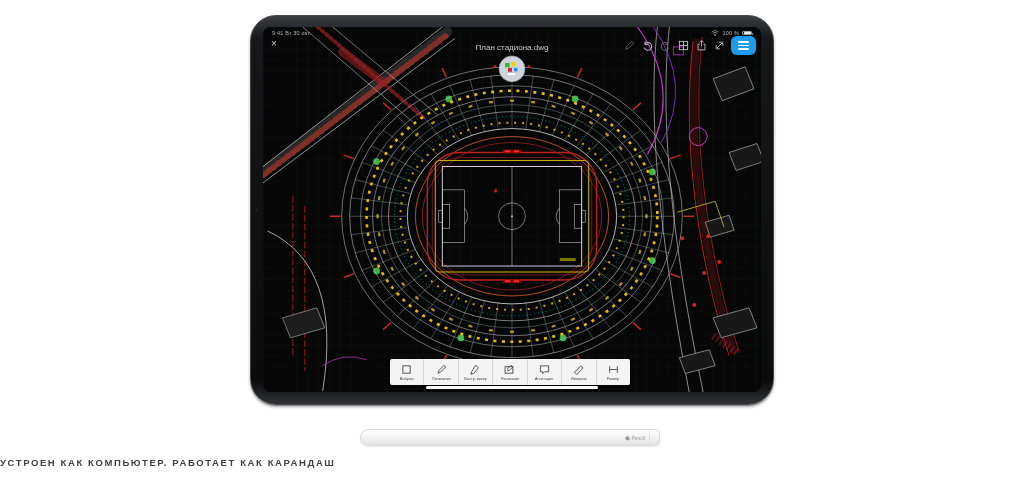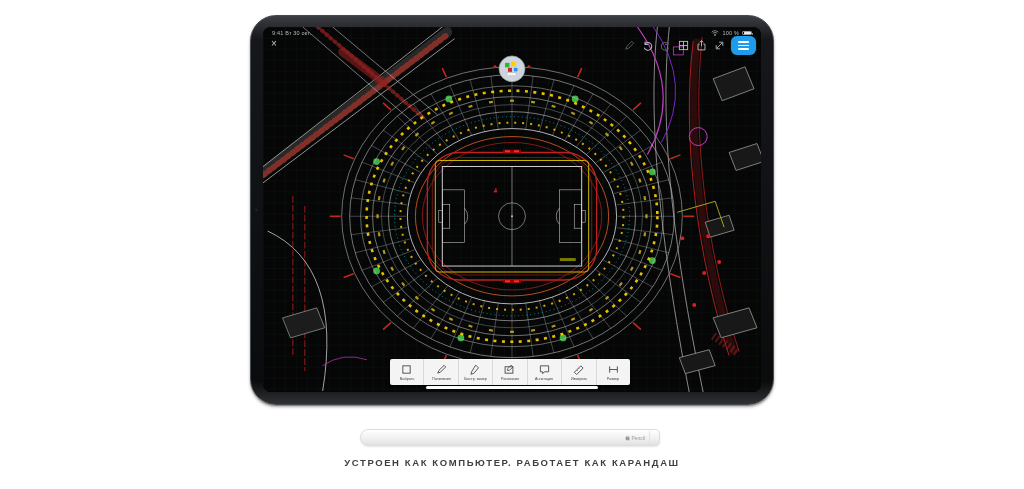--- a/index.html
+++ b/index.html
@@ -61,21 +61,21 @@
   
   .pencil{position:absolute;left:360px;top:429px;width:300px;height:17px;
           background:linear-gradient(180deg,#ffffff 0%,#f4f4f4 45%,#e2e2e2 100%);
           border:.5px solid #dcdcdc;border-radius:9px 5px 5px 9px;
           box-shadow:0 1px 2px rgba(0,0,0,.10);}
   .pencil-seam{position:absolute;right:9px;top:1px;bottom:1px;width:1px;background:#e2e2e2;}
   .pencil-label{position:absolute;right:14px;top:50%;transform:translateY(-50%);
                 display:flex;align-items:center;gap:1.5px;font-size:5px;color:#9a9aa0;}
 
   
-  .caption{position:absolute;left:0;right:0;top:457px;text-align:center;
+  .caption{position:absolute;left:0;right:0;top:457px;text-align:left;
            font-size:9.5px;font-weight:bold;letter-spacing:1.6px;color:#3f3f3f;}
 </style>
 </head>
 <body>
 
 <div class="stage">
 
   <div class="ipad">
     <div class="camera"></div>
 
@@ -316,20 +316,21 @@
             <path d="M1 3.2a7 7 0 0 1 10 0M2.8 5a4.6 4.6 0 0 1 6.4 0M4.6 6.8a2.2 2.2 0 0 1 2.8 0" fill="none" stroke="#b6b9be" stroke-width="1"></path>
             <circle cx="6" cy="8.1" r="0.9" fill="#b6b9be"></circle>
           </svg>
           <span>100 %</span>
           <span class="batt"></span>
         </span>
       </div>
 
       <div class="titlebar">
         <span class="close-btn">×</span>
+        <span class="doc-title">План стадиона.dwg</span>
         <span class="tb-icons">
           <svg class="ic dim" width="11" height="11" viewBox="0 0 12 12">
             <path d="M2 10l1.2-3.2L8.6 1.4 10.6 3.4 5.2 8.8 2 10z" fill="none" stroke="currentColor" stroke-width="1"></path>
           </svg>
           <svg class="ic" width="11" height="11" viewBox="0 0 12 12">
             <path d="M3 4.5a4.2 4.2 0 1 1 -0.5 4" fill="none" stroke="currentColor" stroke-width="1.1"></path>
             <path d="M3.4 1.6v3.2H6.4" fill="none" stroke="currentColor" stroke-width="1.1"></path>
           </svg>
           <svg class="ic dim" width="11" height="11" viewBox="0 0 12 12">
             <g transform="scale(-1,1) translate(-12,0)">

